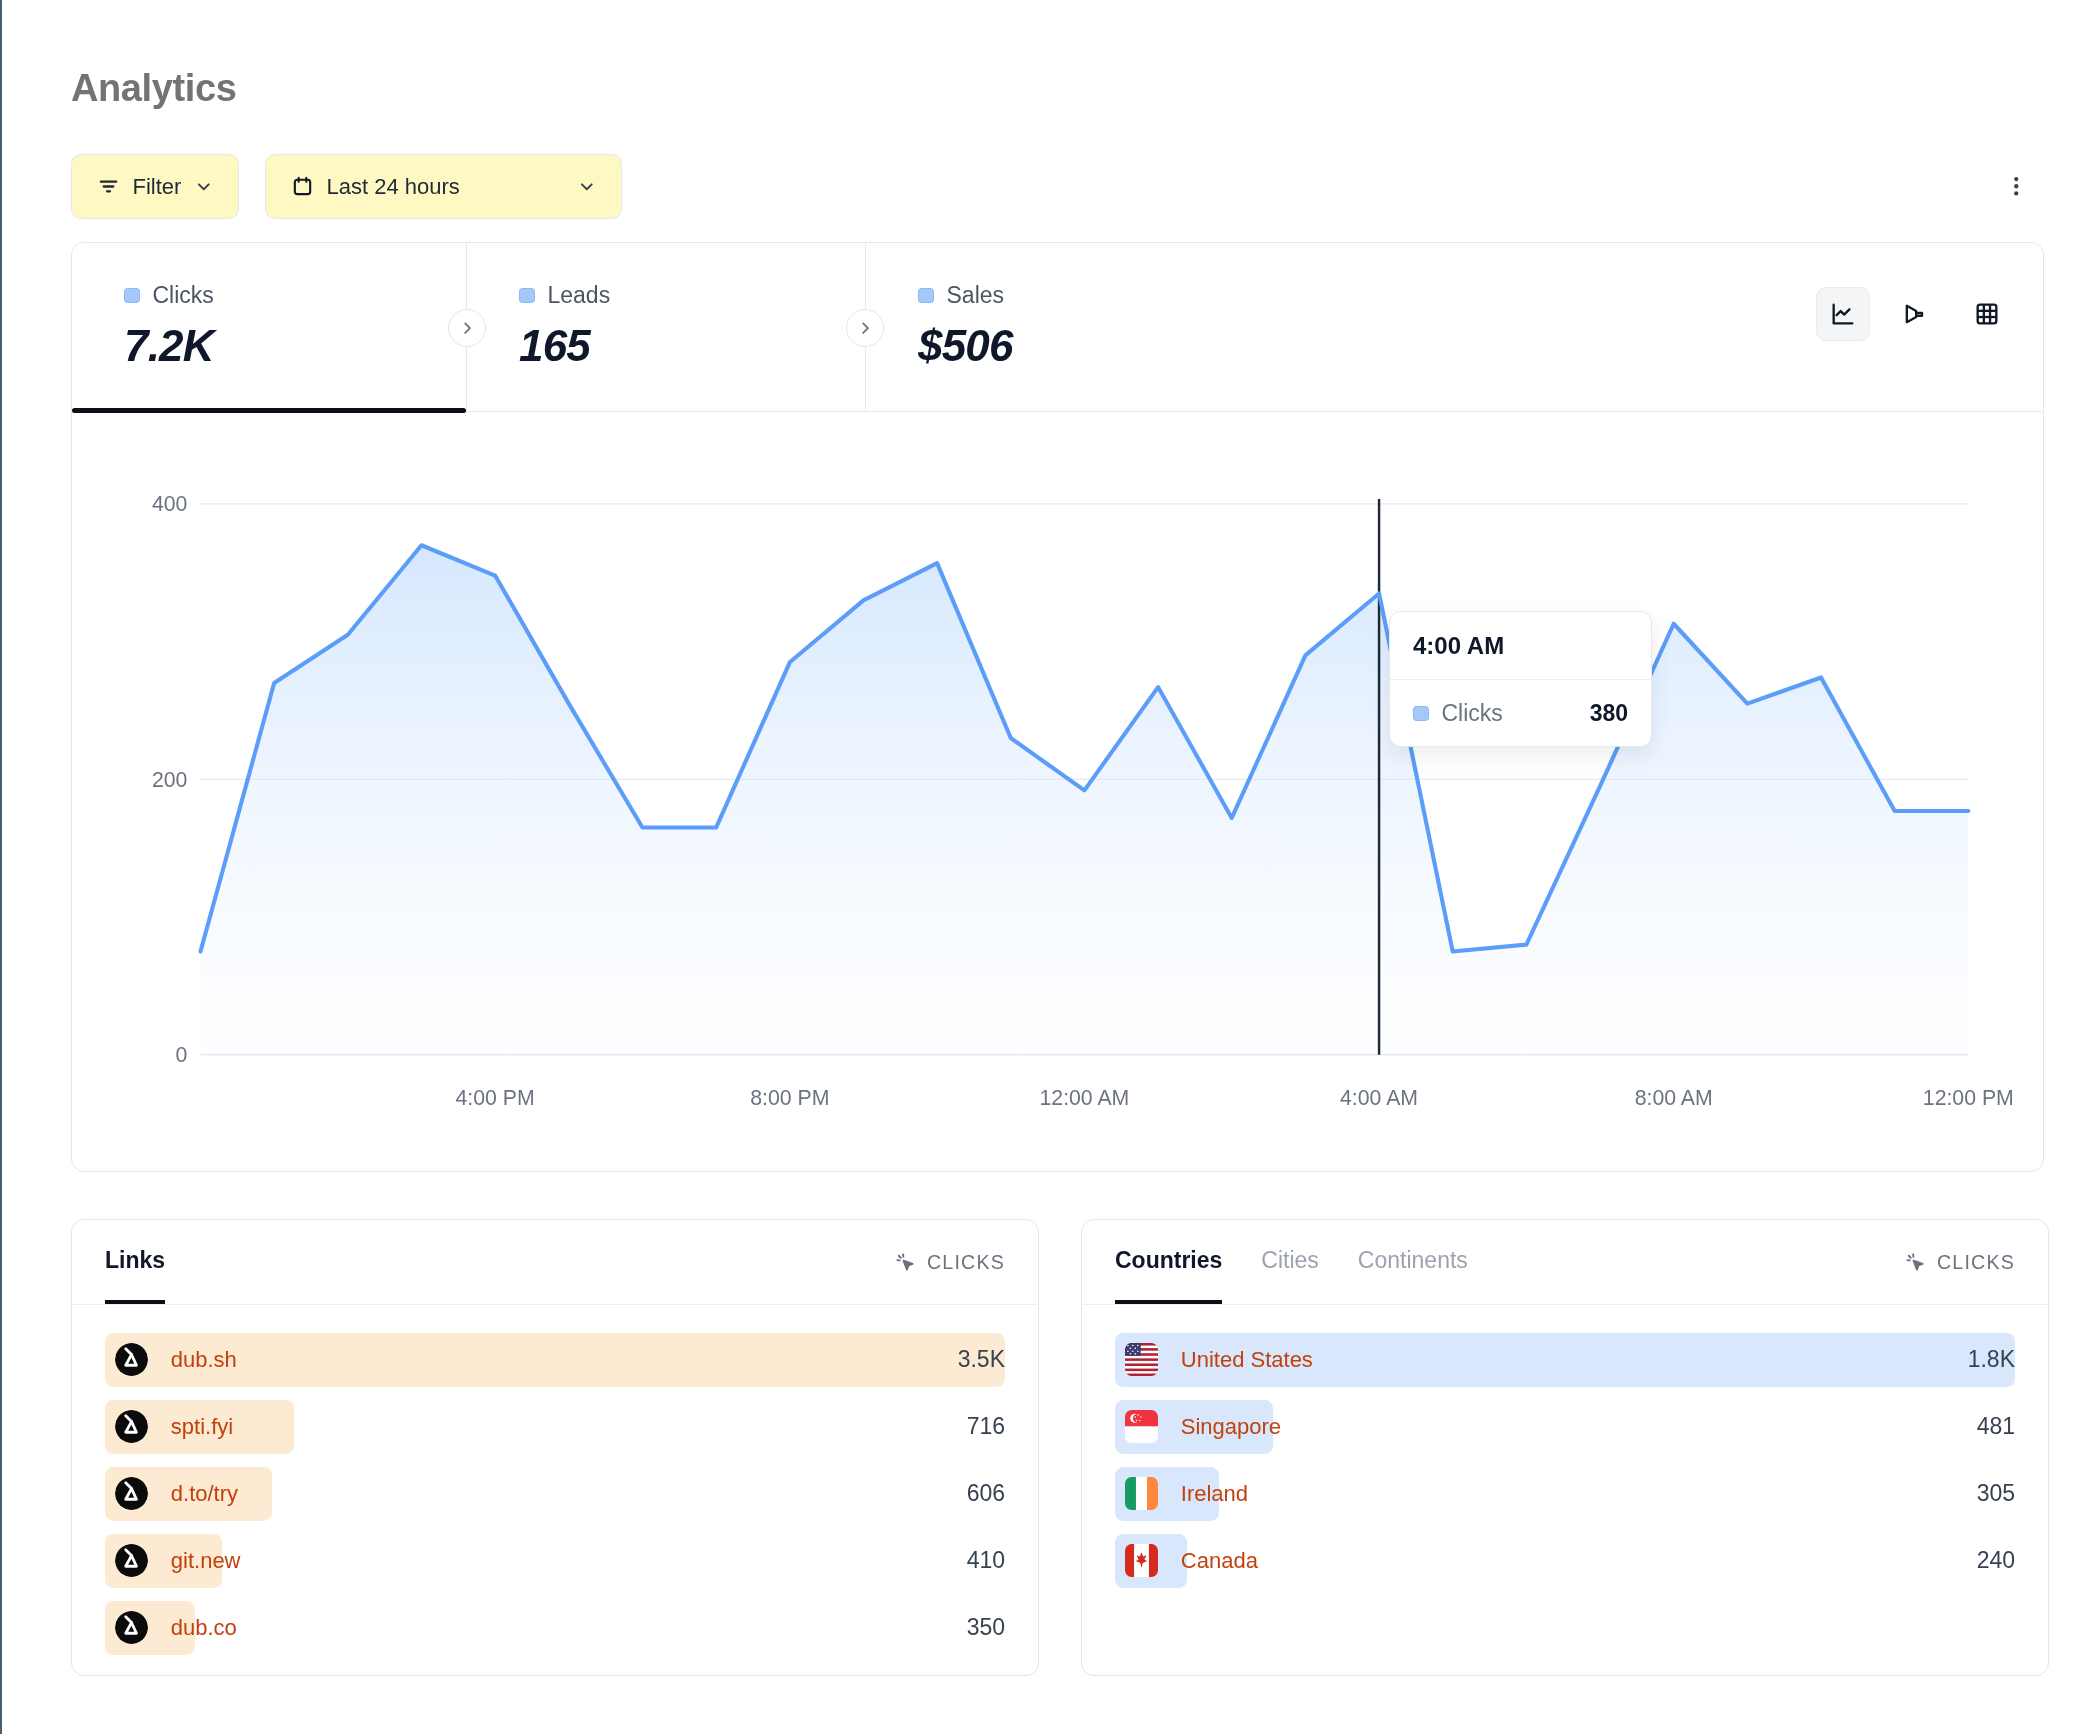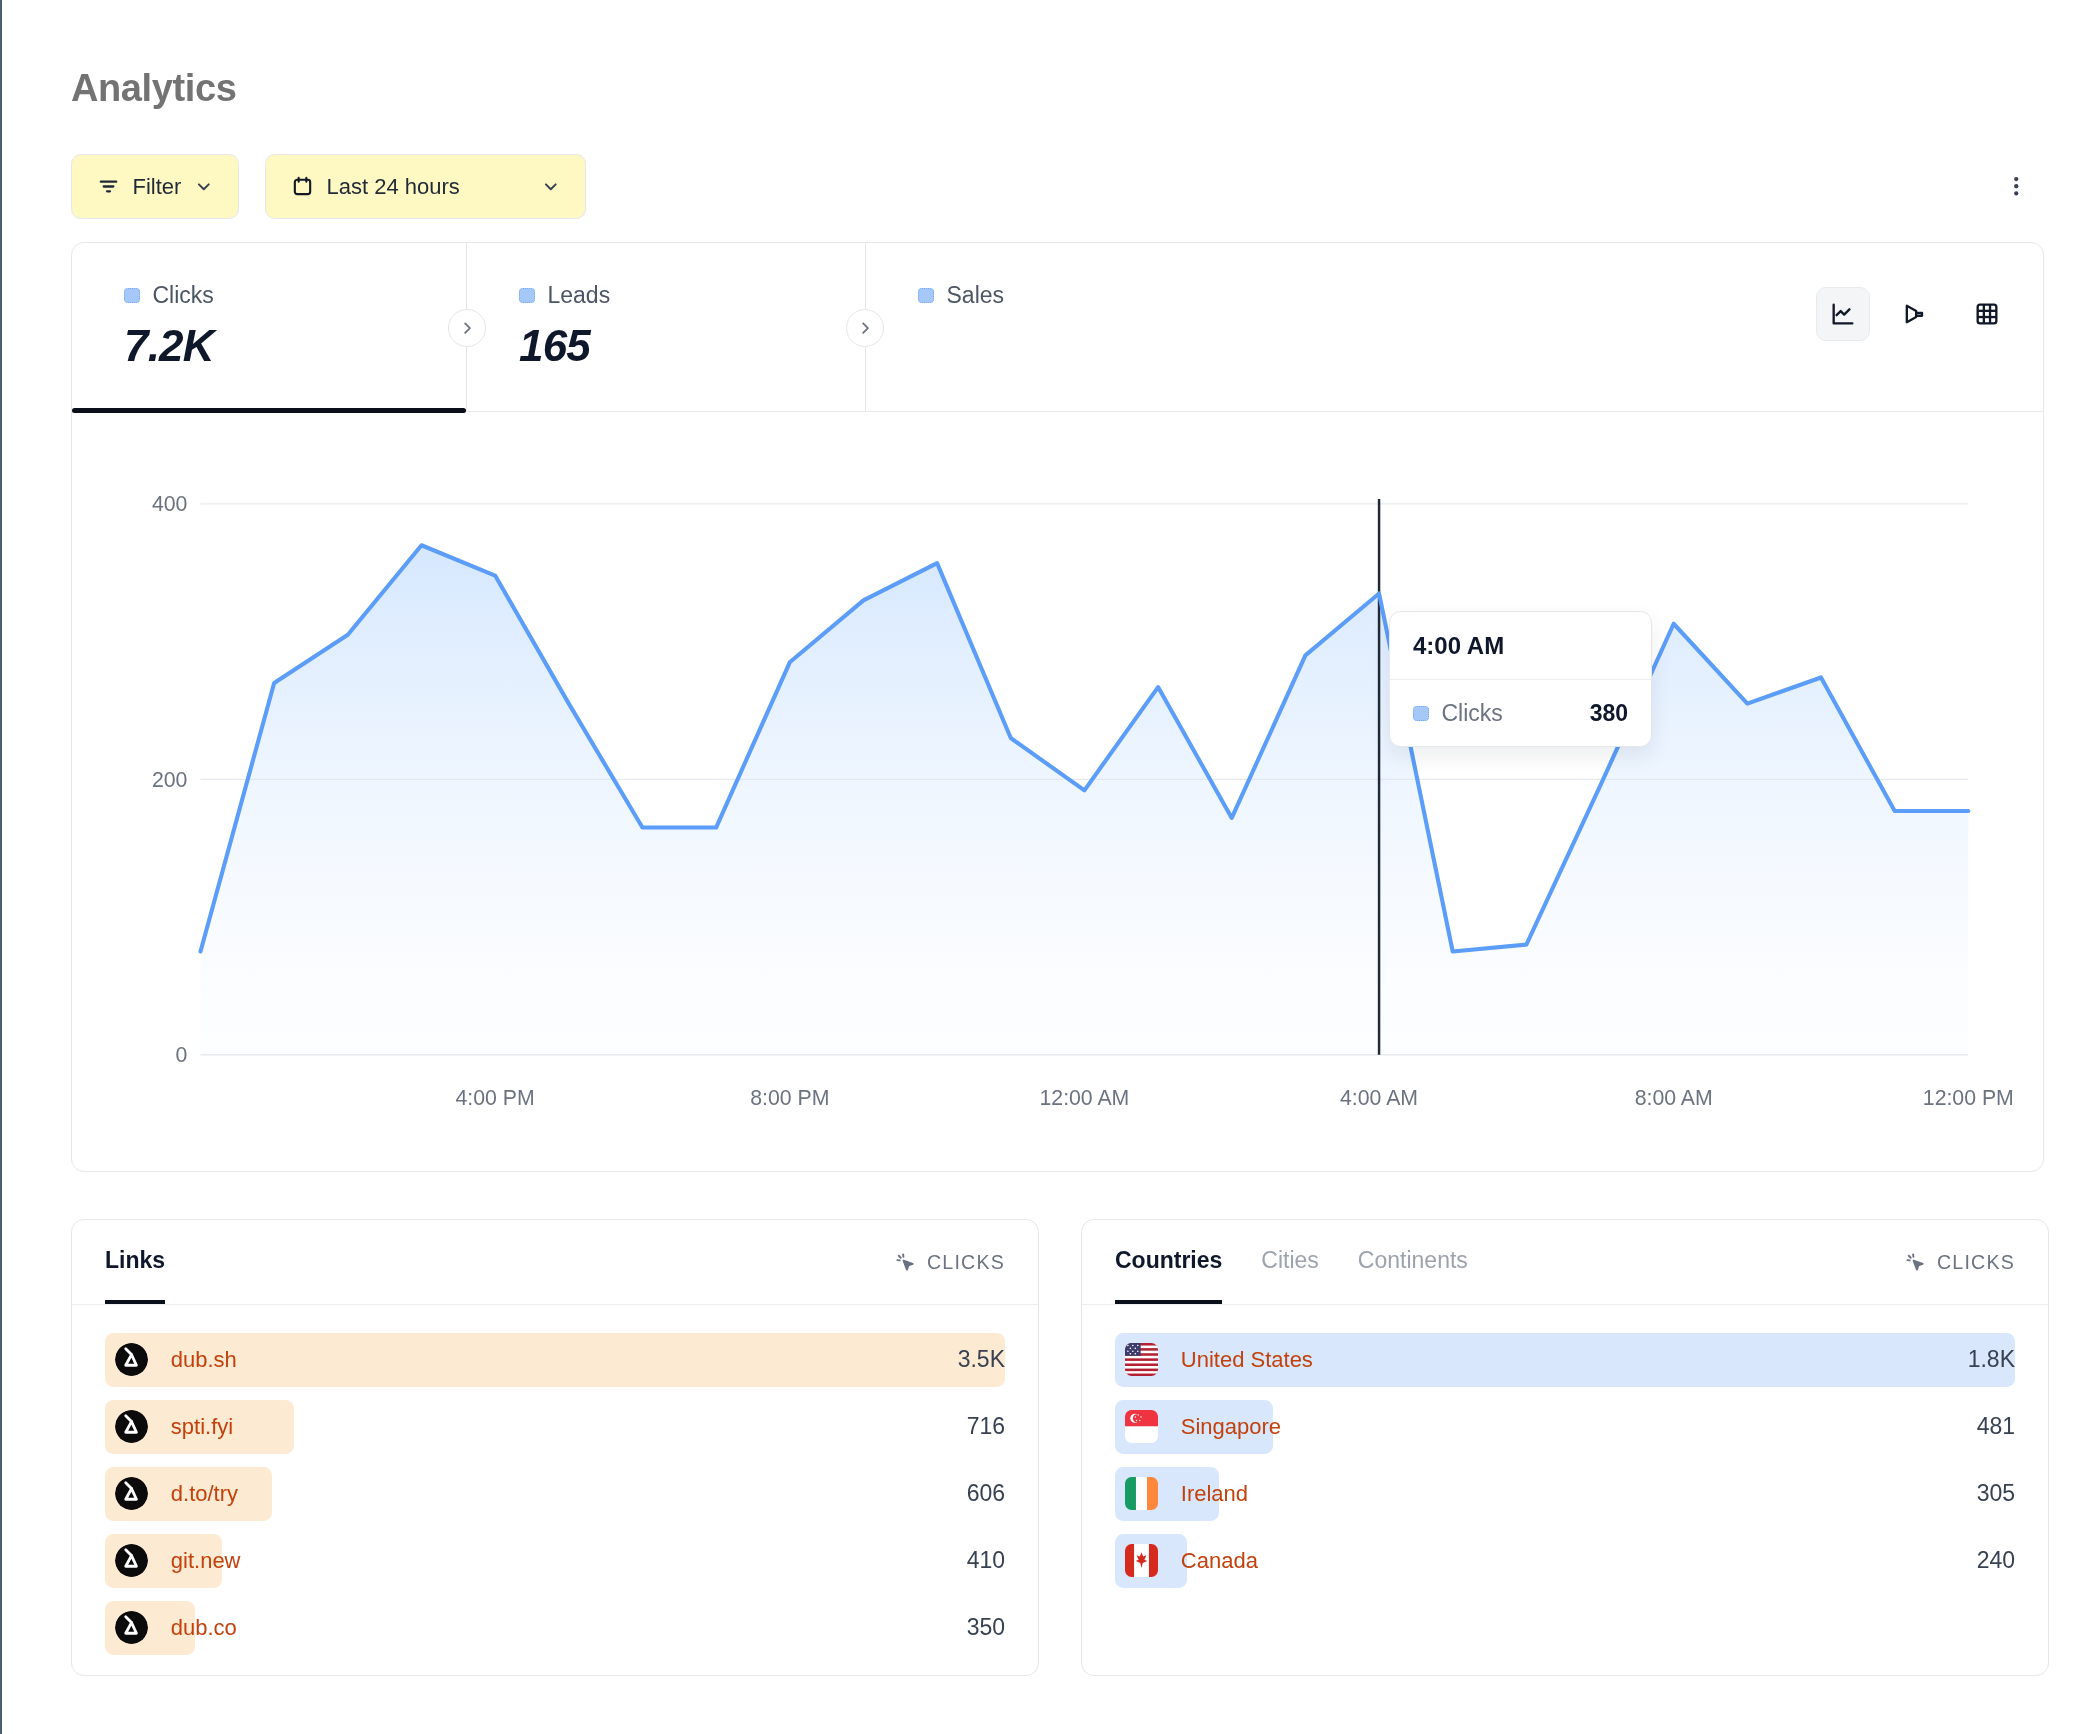--- a/index.html
+++ b/index.html
@@ -4,21 +4,21 @@
 <style>
   * { margin:0; padding:0; box-sizing:border-box; }
   html,body { width:2096px; height:1735px; background:#fff; font-family:"Liberation Sans", sans-serif; color:#111827; }
   .page { position:relative; width:2096px; height:1735px; background:#fff; border-left:2.5px solid #4a6072; overflow:hidden; }
 
   .page-title { position:absolute; left:69px; top:67px; font-size:38px; font-weight:800; letter-spacing:-0.4px; color:#737373; }
 
   
   .btn { display:inline-flex; align-items:center; gap:13px; height:65px; padding:0 24.5px; border:1.6px solid #e5e7eb; border-radius:9.8px; background:#fef9c3; font-size:22px; color:#1f2937; cursor:pointer; }
   .filter-btn { position:absolute; left:69px; top:154px; }
-  .date-btn { position:absolute; left:263px; top:154px; width:321px; justify-content:flex-end; }
+  .date-btn { position:absolute; left:263px; top:154px; width:357px; justify-content:flex-end; }
   .date-btn .spacer { flex:1; }
   .kebab-btn { position:absolute; left:1987px; top:157px; width:54px; height:59px; display:flex; align-items:center; justify-content:center; background:#fff; border:none; border-radius:9.8px; cursor:pointer; }
   .icon { display:inline-flex; align-items:center; justify-content:center; }
 
   
   .main-card { position:absolute; left:69px; top:242px; width:1973px; height:930px; border:1.6px solid #e5e7eb; border-radius:13px; background:#fff; }
   .stats-row { position:relative; height:169px; border-bottom:1.6px solid #e5e7eb; display:flex; }
   .stat-tab { position:relative; width:394px; padding:39px 0 0 52px; cursor:pointer; }
   .stat-tab + .stat-tab { width:399px; border-left:1.6px solid #e5e7eb; }
   .stat-legend { display:flex; align-items:center; gap:13px; }
@@ -127,20 +127,21 @@
           <span class="stat-label">Leads</span>
         </div>
         <div class="stat-value">165</div>
       </div>
 
       <div class="stat-tab">
         <div class="stat-legend">
           <span class="legend-square"></span>
           <span class="stat-label">Sales</span>
         </div>
+        <div class="stat-value">$506</div>
       </div>
 
       <div class="step-circle c1">
         <svg width="16.4" height="16.4" viewBox="0 0 24 24" fill="none" stroke="#6b7280" stroke-width="2.6" stroke-linecap="round" stroke-linejoin="round">
             <polyline points="9 5 16 12 9 19"></polyline>
           </svg>
       </div>
       <div class="step-circle c2">
         <svg width="16.4" height="16.4" viewBox="0 0 24 24" fill="none" stroke="#6b7280" stroke-width="2.6" stroke-linecap="round" stroke-linejoin="round">
             <polyline points="9 5 16 12 9 19"></polyline>

